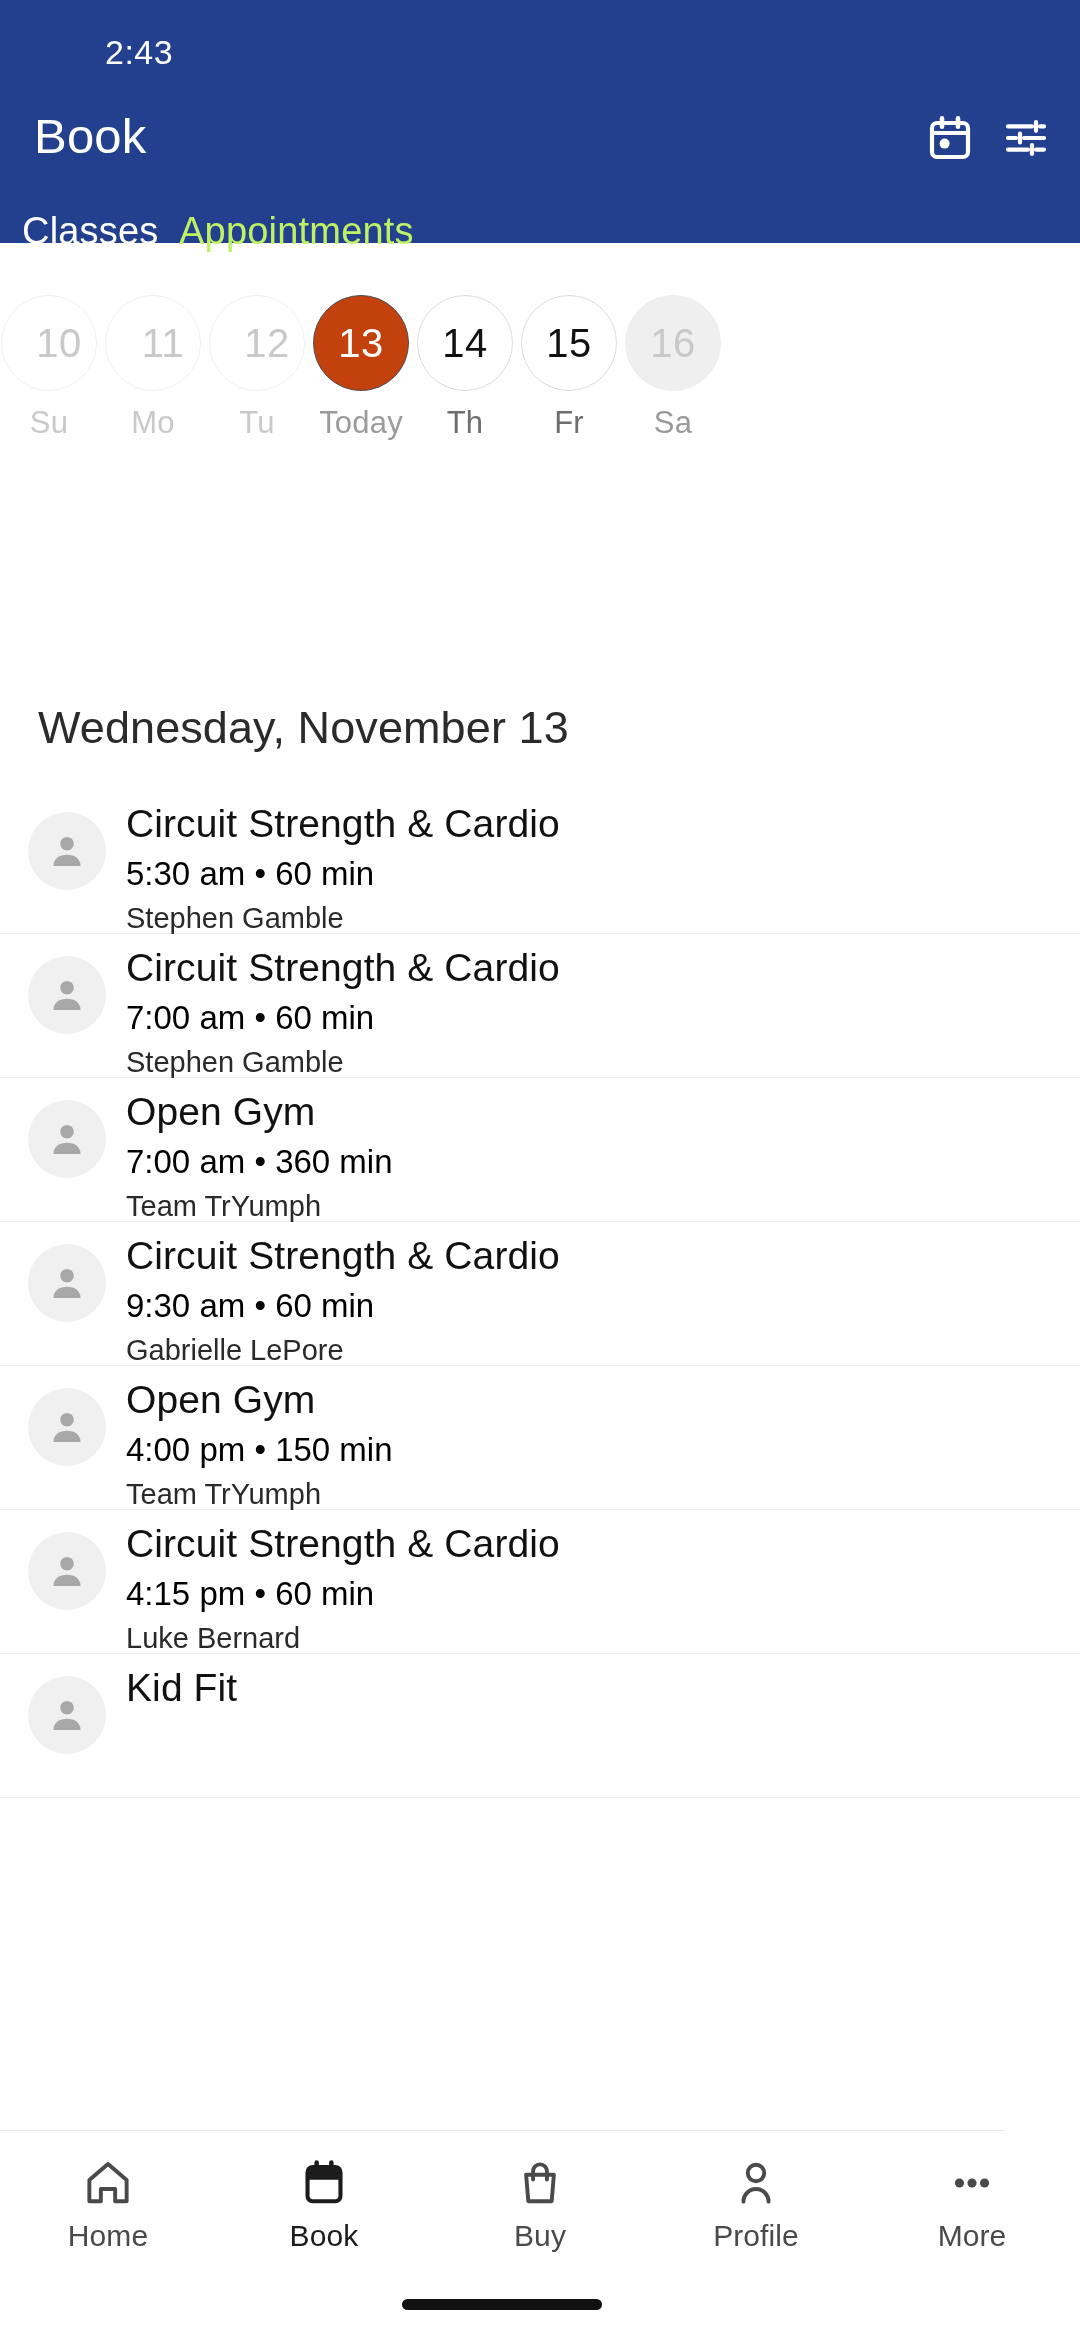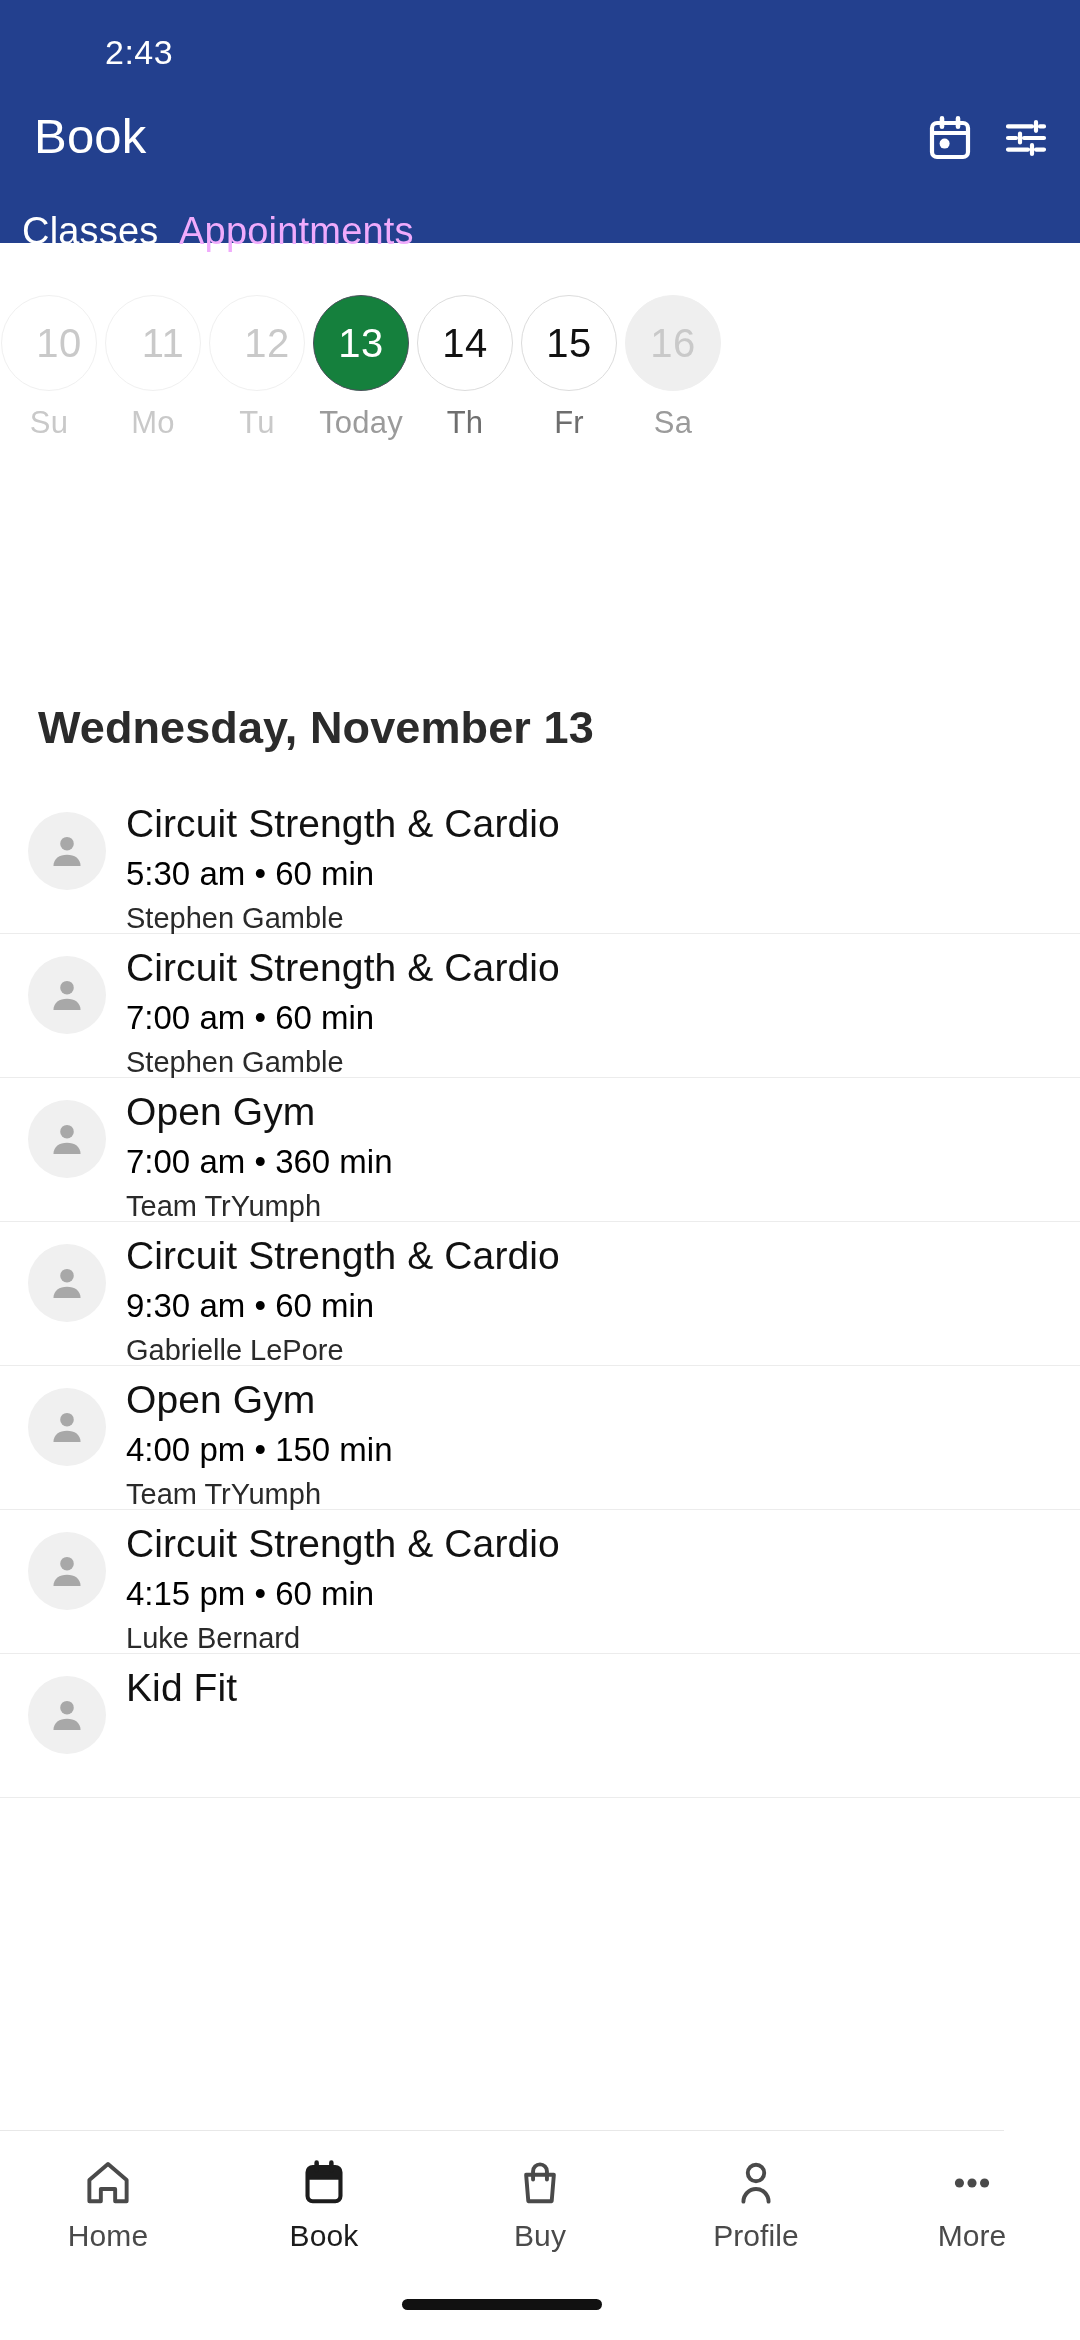--- a/index.html
+++ b/index.html
@@ -45,54 +45,54 @@
   
   #tab-bar {
     position:absolute; left:0; top:196px; width:1080px; height:81px;
   }
   .tab {
     position:absolute; top:14px;
     font-size:38px; letter-spacing:0.2px; background:none; border:none;
     font-family:"Liberation Sans", sans-serif; padding:0; cursor:pointer;
   }
   .tab.active { left:22px; color:#ffffff; }
-  .tab.inactive { left:179px; color:#f0abfc; }
+  .tab.inactive { left:179px; color:#bef264; }
 
   
   #date-strip {
     position:absolute; left:0; top:277px; width:1080px; height:175px;
     background:#ffffff;
   }
   .date-cell {
     position:absolute; top:18px; width:150px;
     display:flex; flex-direction:column; align-items:center;
     background:none; border:none; padding:0; cursor:pointer;
     font-family:"Liberation Sans", sans-serif;
   }
   .date-circle {
     width:96px; height:96px; border-radius:50%;
     display:flex; align-items:center; justify-content:center;
     font-size:40px; letter-spacing:0.5px;
   }
   .date-circle.past   { border:1.5px solid #f0f0f0; color:#c9c9c9; background:#fff;padding-left:20px; }
-  .date-circle.today  { background:#15803d; color:#ffffff; border:1.5px solid #4c505c; }
+  .date-circle.today  { background:#c2410c; color:#ffffff; border:1.5px solid #4c505c; }
   .date-circle.future { border:1.5px solid #dcdcdc; color:#111111; background:#fff; }
   .date-circle.edge   { border:1.5px solid #efefef; color:#c9c9c9; background:#efefef; }
   .date-label {
     margin-top:14px; font-size:31px; color:#9b9b9b; letter-spacing:0.2px;
   }
   .date-label.past   { color:#c9c9c9; }
   .date-label.today  { color:#9b9b9b; }
   .date-label.future { color:#6e6e6e; }
   .date-label.edge   { color:#9b9b9b; }
 
   
   #day-heading {
     position:absolute; left:38px; top:702px;
-    font-size:45px; color:#2b2b2b; font-weight:700; letter-spacing:0.1px;
+    font-size:45px; color:#2b2b2b; font-weight:400; letter-spacing:0.1px;
   }
 
   
   #class-list {
     position:absolute; left:0; top:790px; width:1080px; height:1340px;
     overflow:hidden;
   }
   .class-row {
     position:relative; width:1080px; height:144px;
     border-bottom:1.5px solid #ececec;

